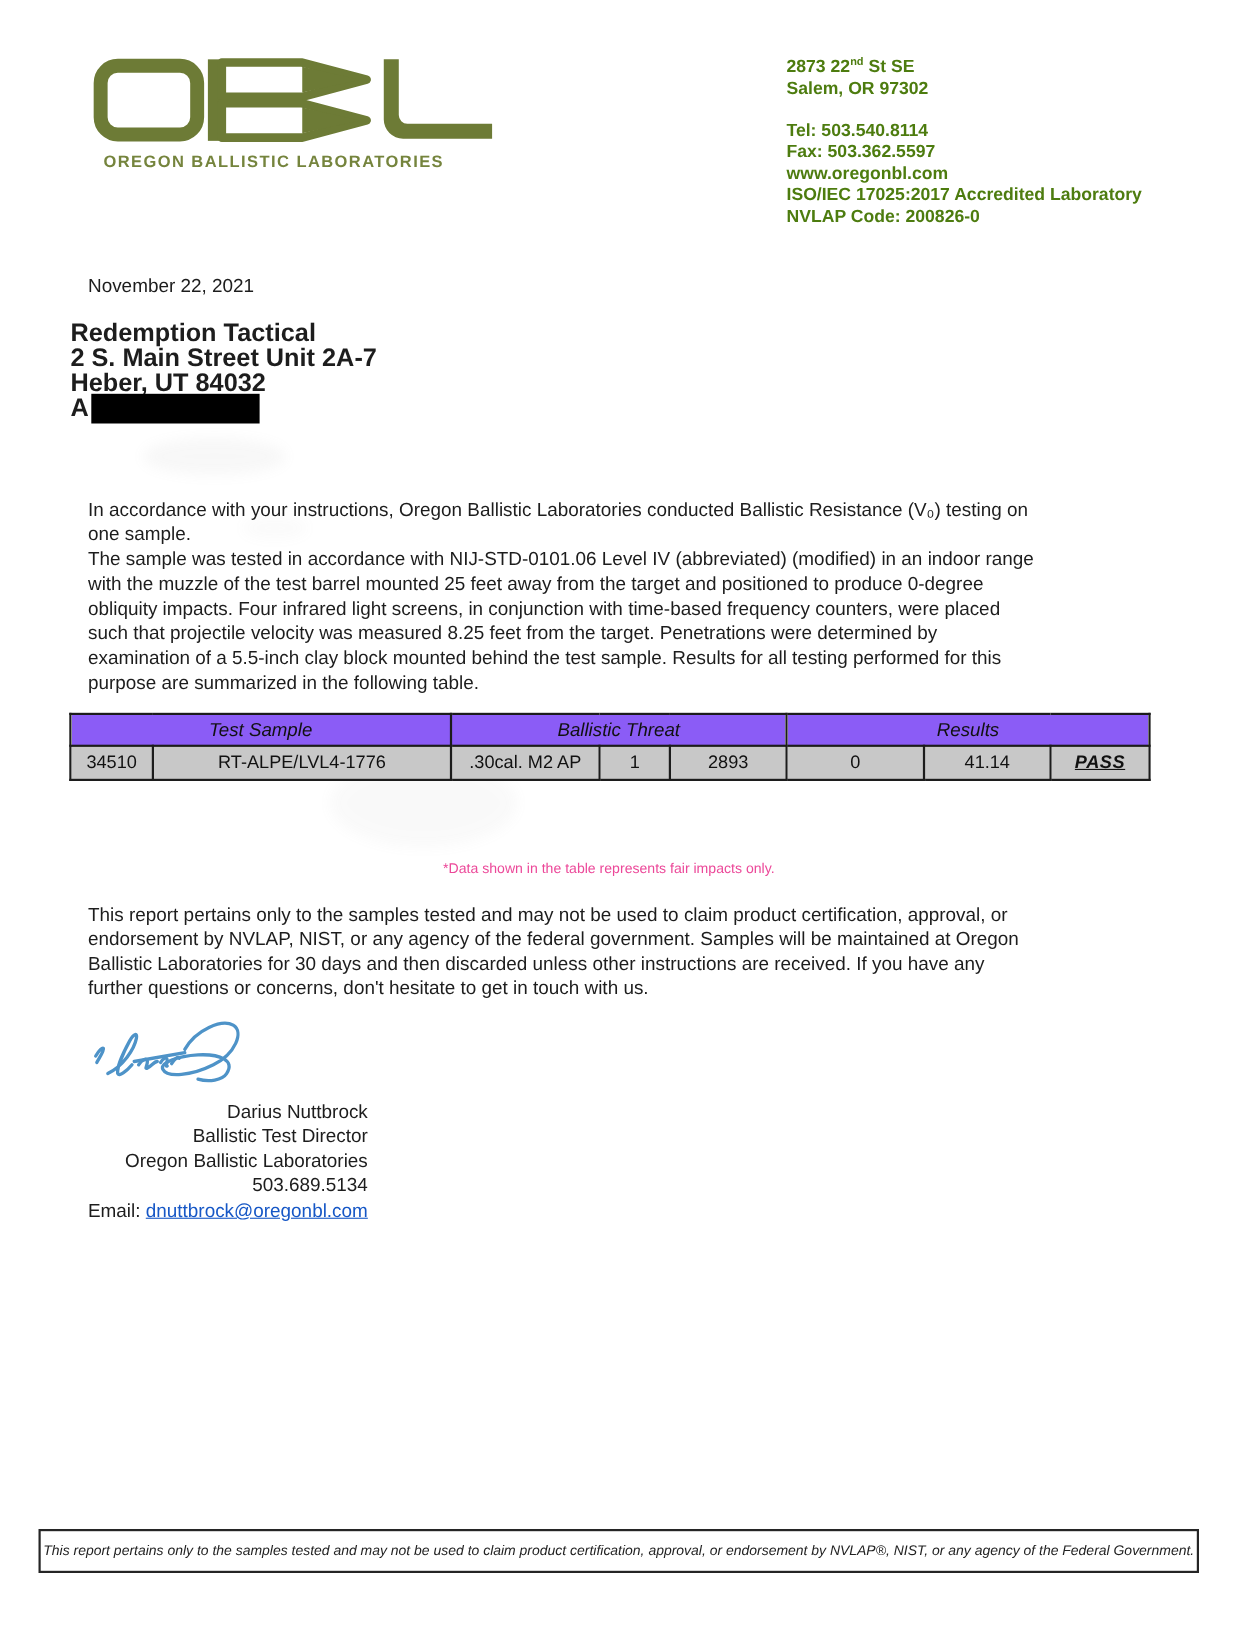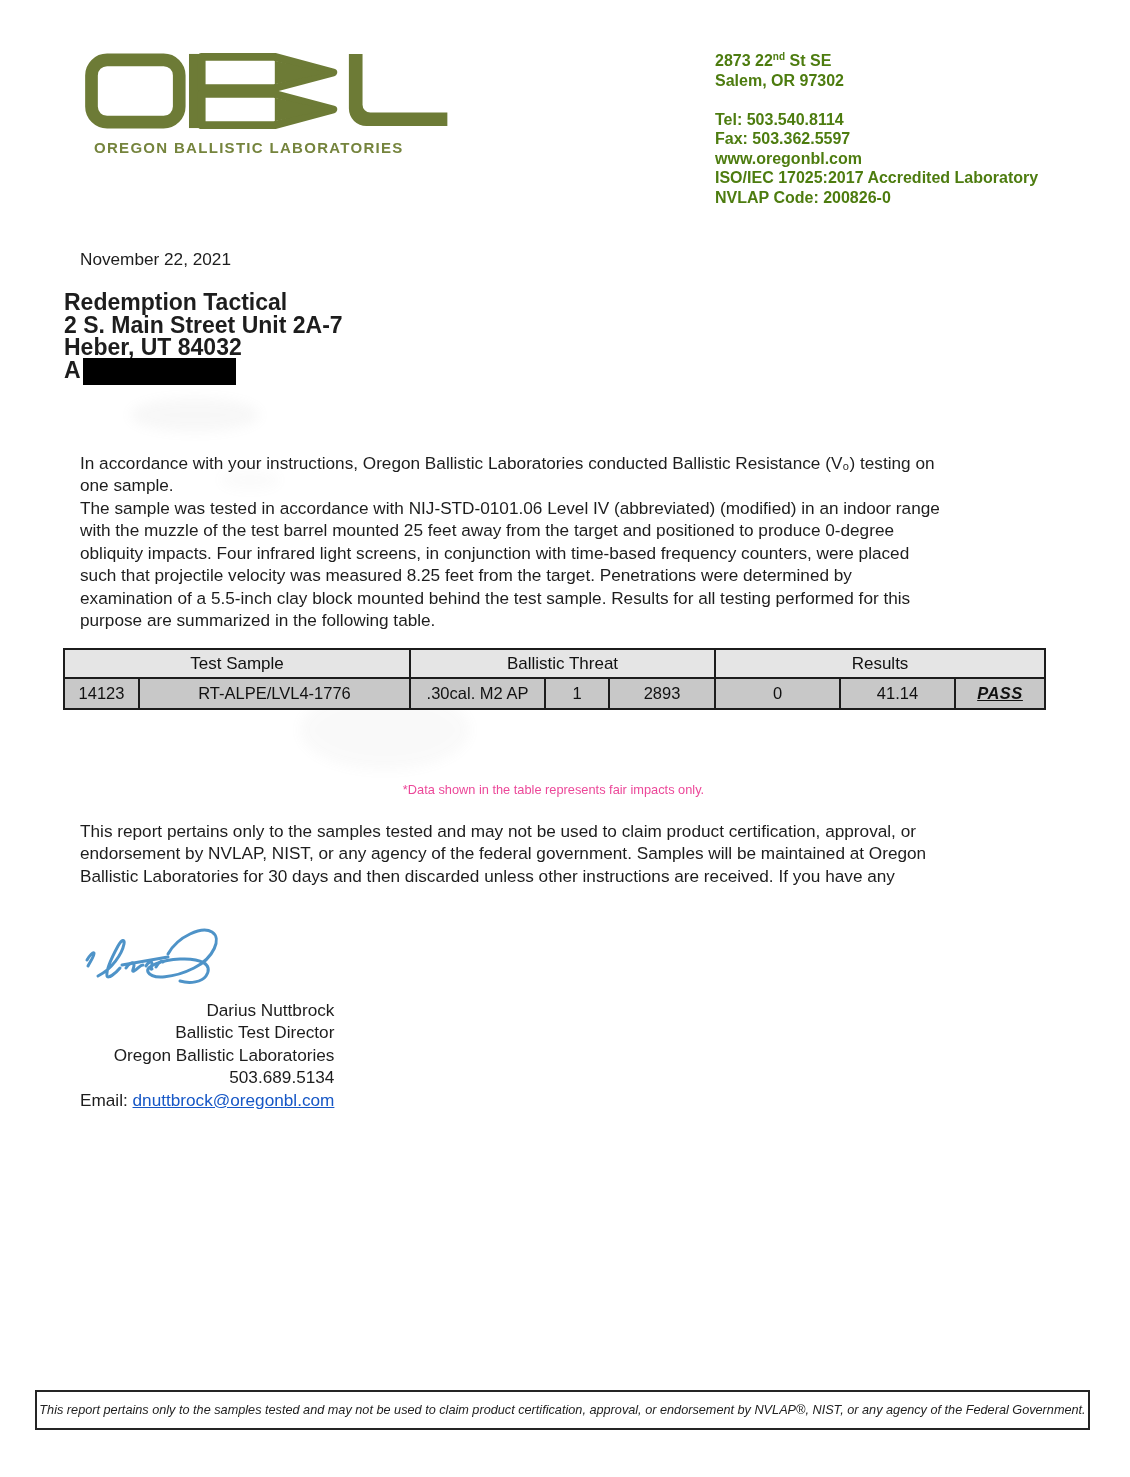--- a/index.html
+++ b/index.html
@@ -58,21 +58,21 @@
   
   .table-wrap { position: absolute; left: 63px; top: 648px; }
   table.results {
     border-collapse: collapse; table-layout: fixed; width: 981px;
     font-size: 16.5px; color: #111;
   }
   table.results td, table.results th {
     border: 2px solid #1c1c1c; text-align: center;
     font-weight: normal; padding: 0 2px; overflow: hidden;
   }
-  tr.grouprow td { background: #e5e5e5; height: 29px; font-size: 17px; }
+  tr.grouprow td { background: #8b5cf6; height: 29px; font-size: 17px; font-style: italic; }
   tr.subrow td { background: #fff; height: 64px; line-height: 20px; }
   tr.datarow td { background: #c8c8c8; height: 31px; }
   td.model-cell { text-align: left; padding-left: 11px; }
   .pass {
     font-weight: bold; font-style: italic; text-decoration: underline;
     letter-spacing: 0.5px;
   }
   .footnote {
     position: absolute; left: 63px; top: 782px; width: 981px;
     text-align: center; font-size: 12.8px; color: #ec4899;
@@ -173,38 +173,39 @@
           <col style="width:115px">
           <col style="width:90px">
       </colgroup>
       <tbody>
           <tr class="grouprow">
         <td colspan="2">Test Sample</td>
         <td colspan="3">Ballistic Threat</td>
         <td colspan="3">Results</td>
       </tr>
       <tr class="datarow">
-        <td>14123</td>
+        <td>34510</td>
         <td class="model-cell">RT-ALPE/LVL4-1776</td>
         <td>.30cal. M2 AP</td>
         <td>1</td>
         <td>2893</td>
         <td>0</td>
         <td>41.14</td>
         <td><span class="pass">PASS</span></td>
       </tr>
     </tbody>
       </table>
   </div>
   <div class="footnote">*Data shown in the table represents fair impacts only.</div>
 
   <div class="bodytext body2">
     <div>This report pertains only to the samples tested and may not be used to claim product certification, approval, or</div>
     <div>endorsement by NVLAP, NIST, or any agency of the federal government. Samples will be maintained at Oregon</div>
     <div>Ballistic Laboratories for 30 days and then discarded unless other instructions are received. If you have any</div>
+    <div>further questions or concerns, don't hesitate to get in touch with us.</div>
   </div>
 
   <svg class="sig-svg" width="150" height="74" viewBox="0 0 150 74" aria-hidden="true">
     <g fill="none" stroke="#4e93c8" stroke-width="3" stroke-linecap="round" stroke-linejoin="round">
       <path d="M5 36 C8 31 11 28 12 29 C13 31 8 38 6 42"></path>
       <path d="M16 52 C30 45 40 30 42 20 C43 15 40 15 36 22 C30 33 24 47 25 52 C26 55 33 50 38 44"></path>
       <path d="M44 44 C47 39 52 37 52 41 C52 45 49 48 52 47 C56 45 58 41 61 41"></path>
       <path d="M64 42 C66 38 70 36 70 40 C70 43 68 46 70 45"></path>
       <path d="M74 43 C77 38 80 36 81 38"></path>
       <path d="M86 30 C96 12 120 2 130 8 C140 14 132 34 112 44 C92 54 70 56 66 48 C63 42 80 36 98 35 C118 34 132 40 124 52 C120 58 108 60 98 57"></path>

